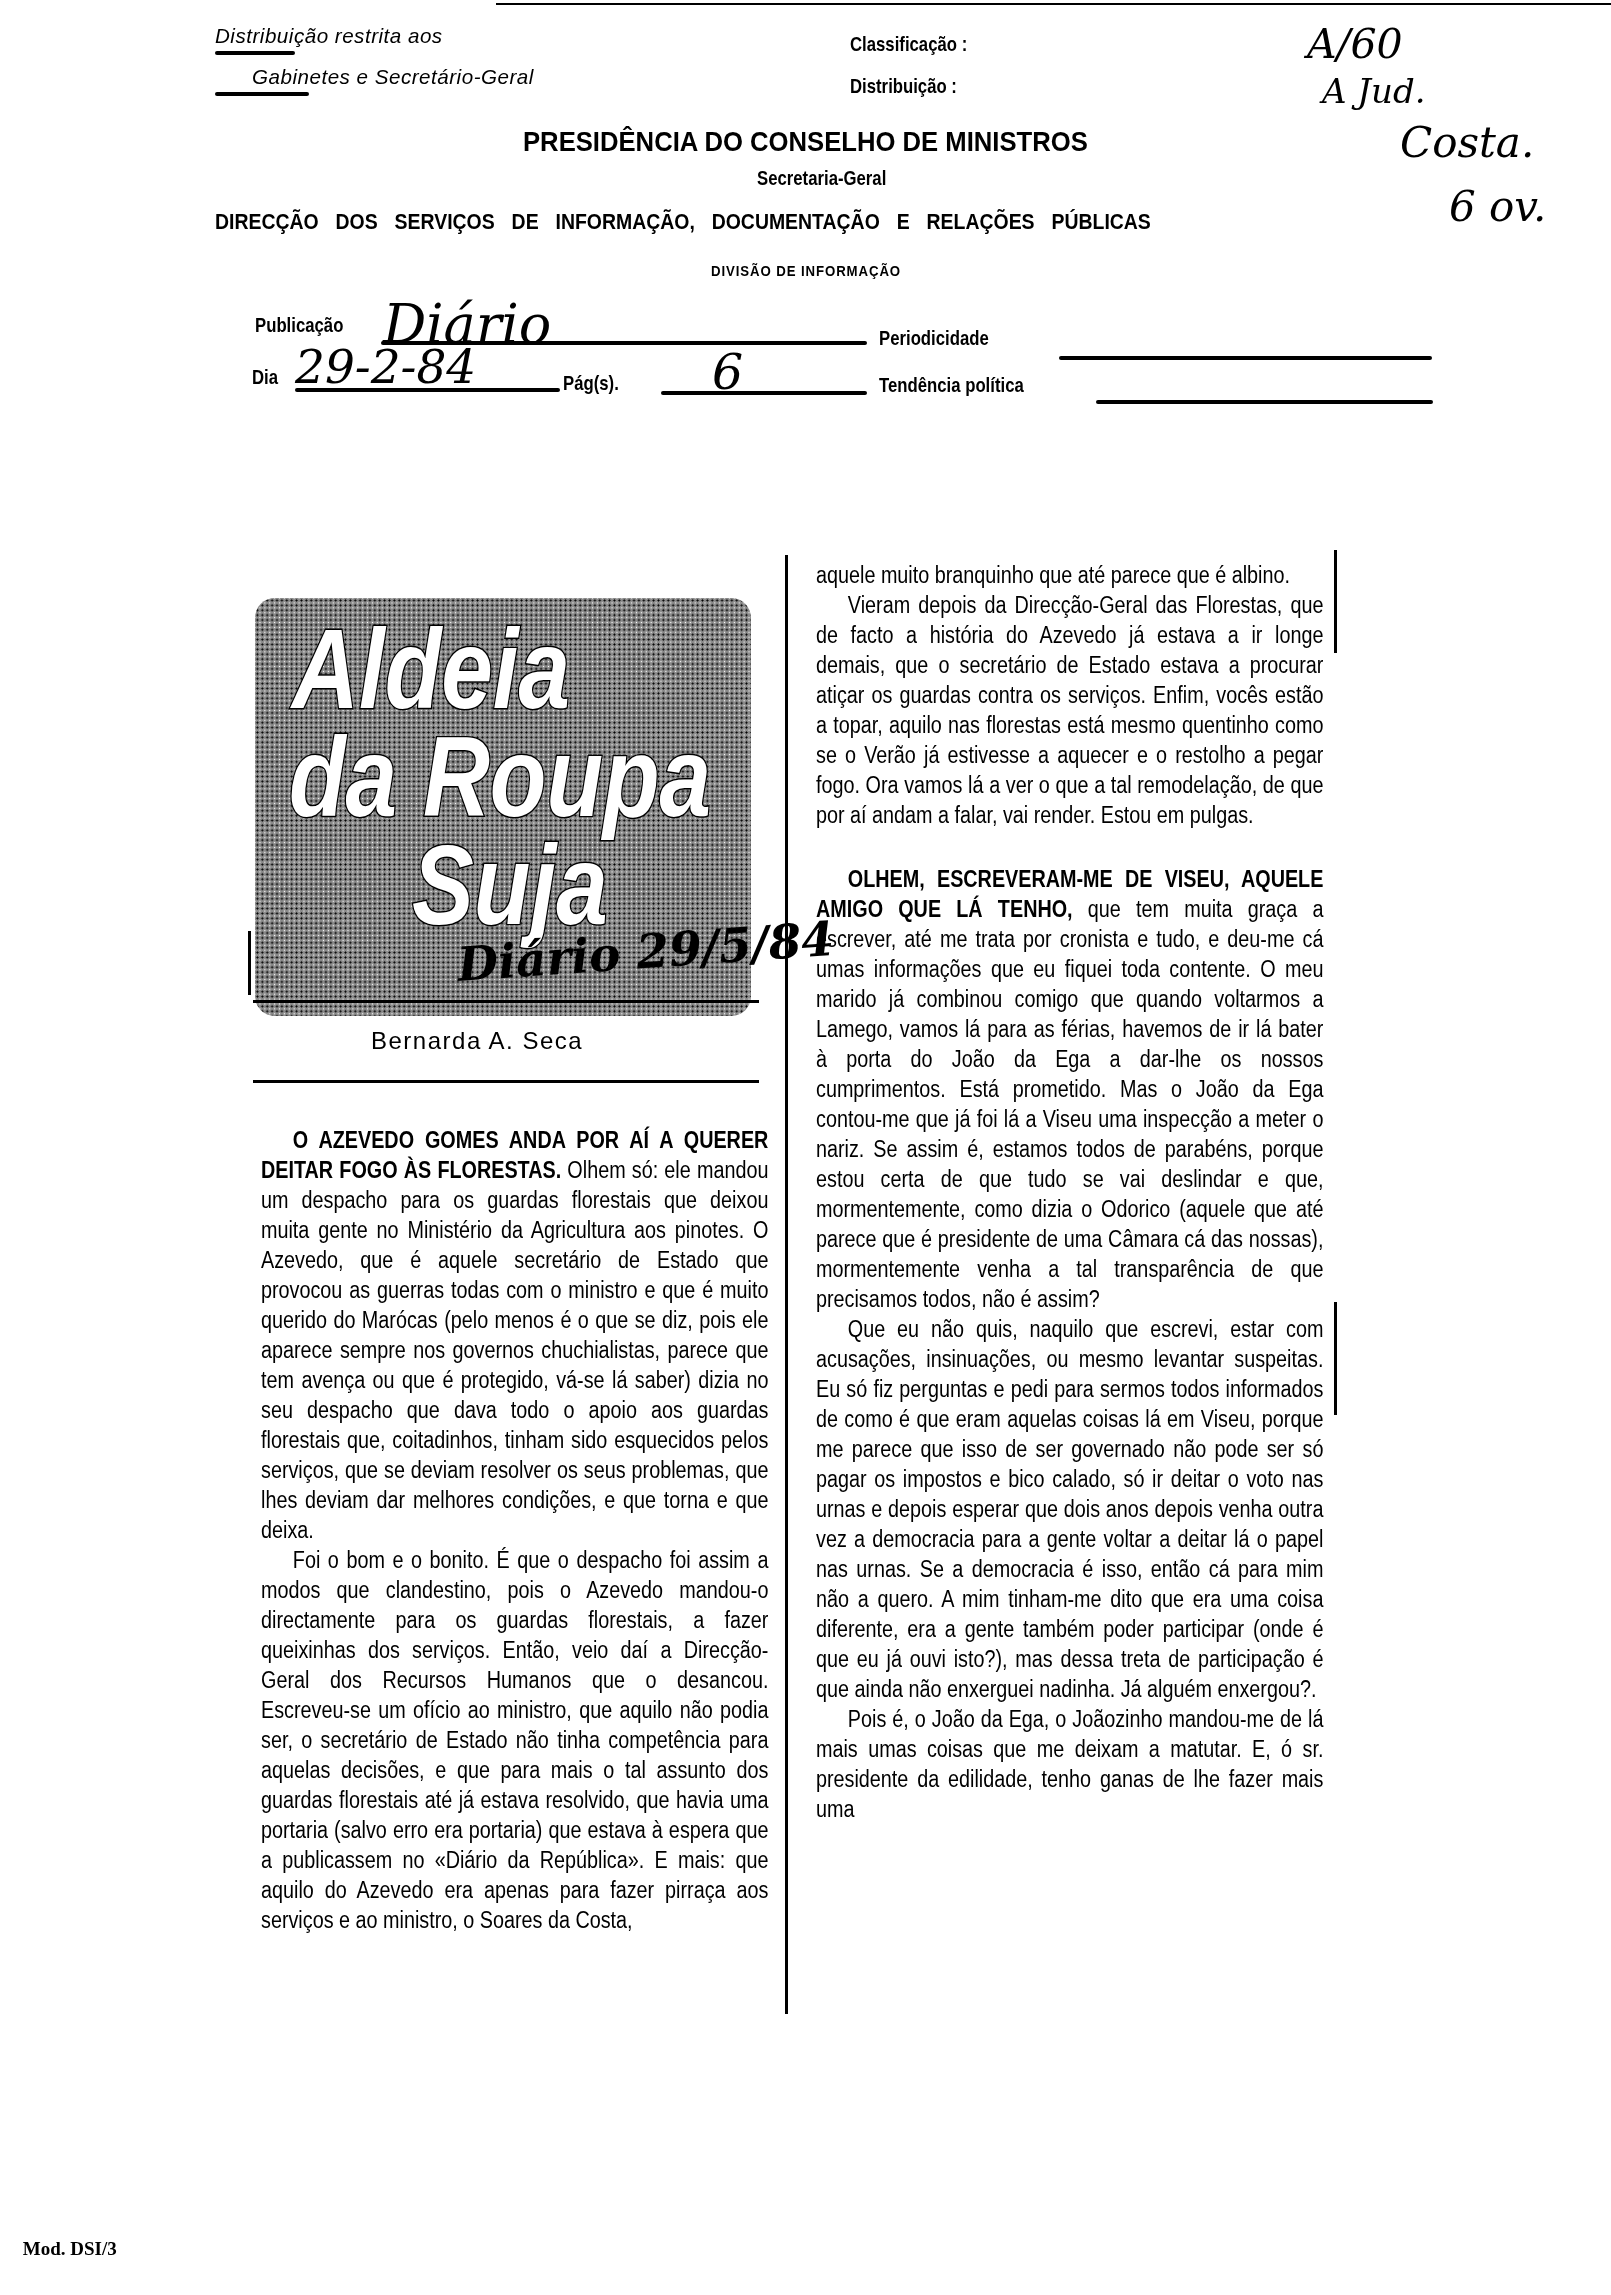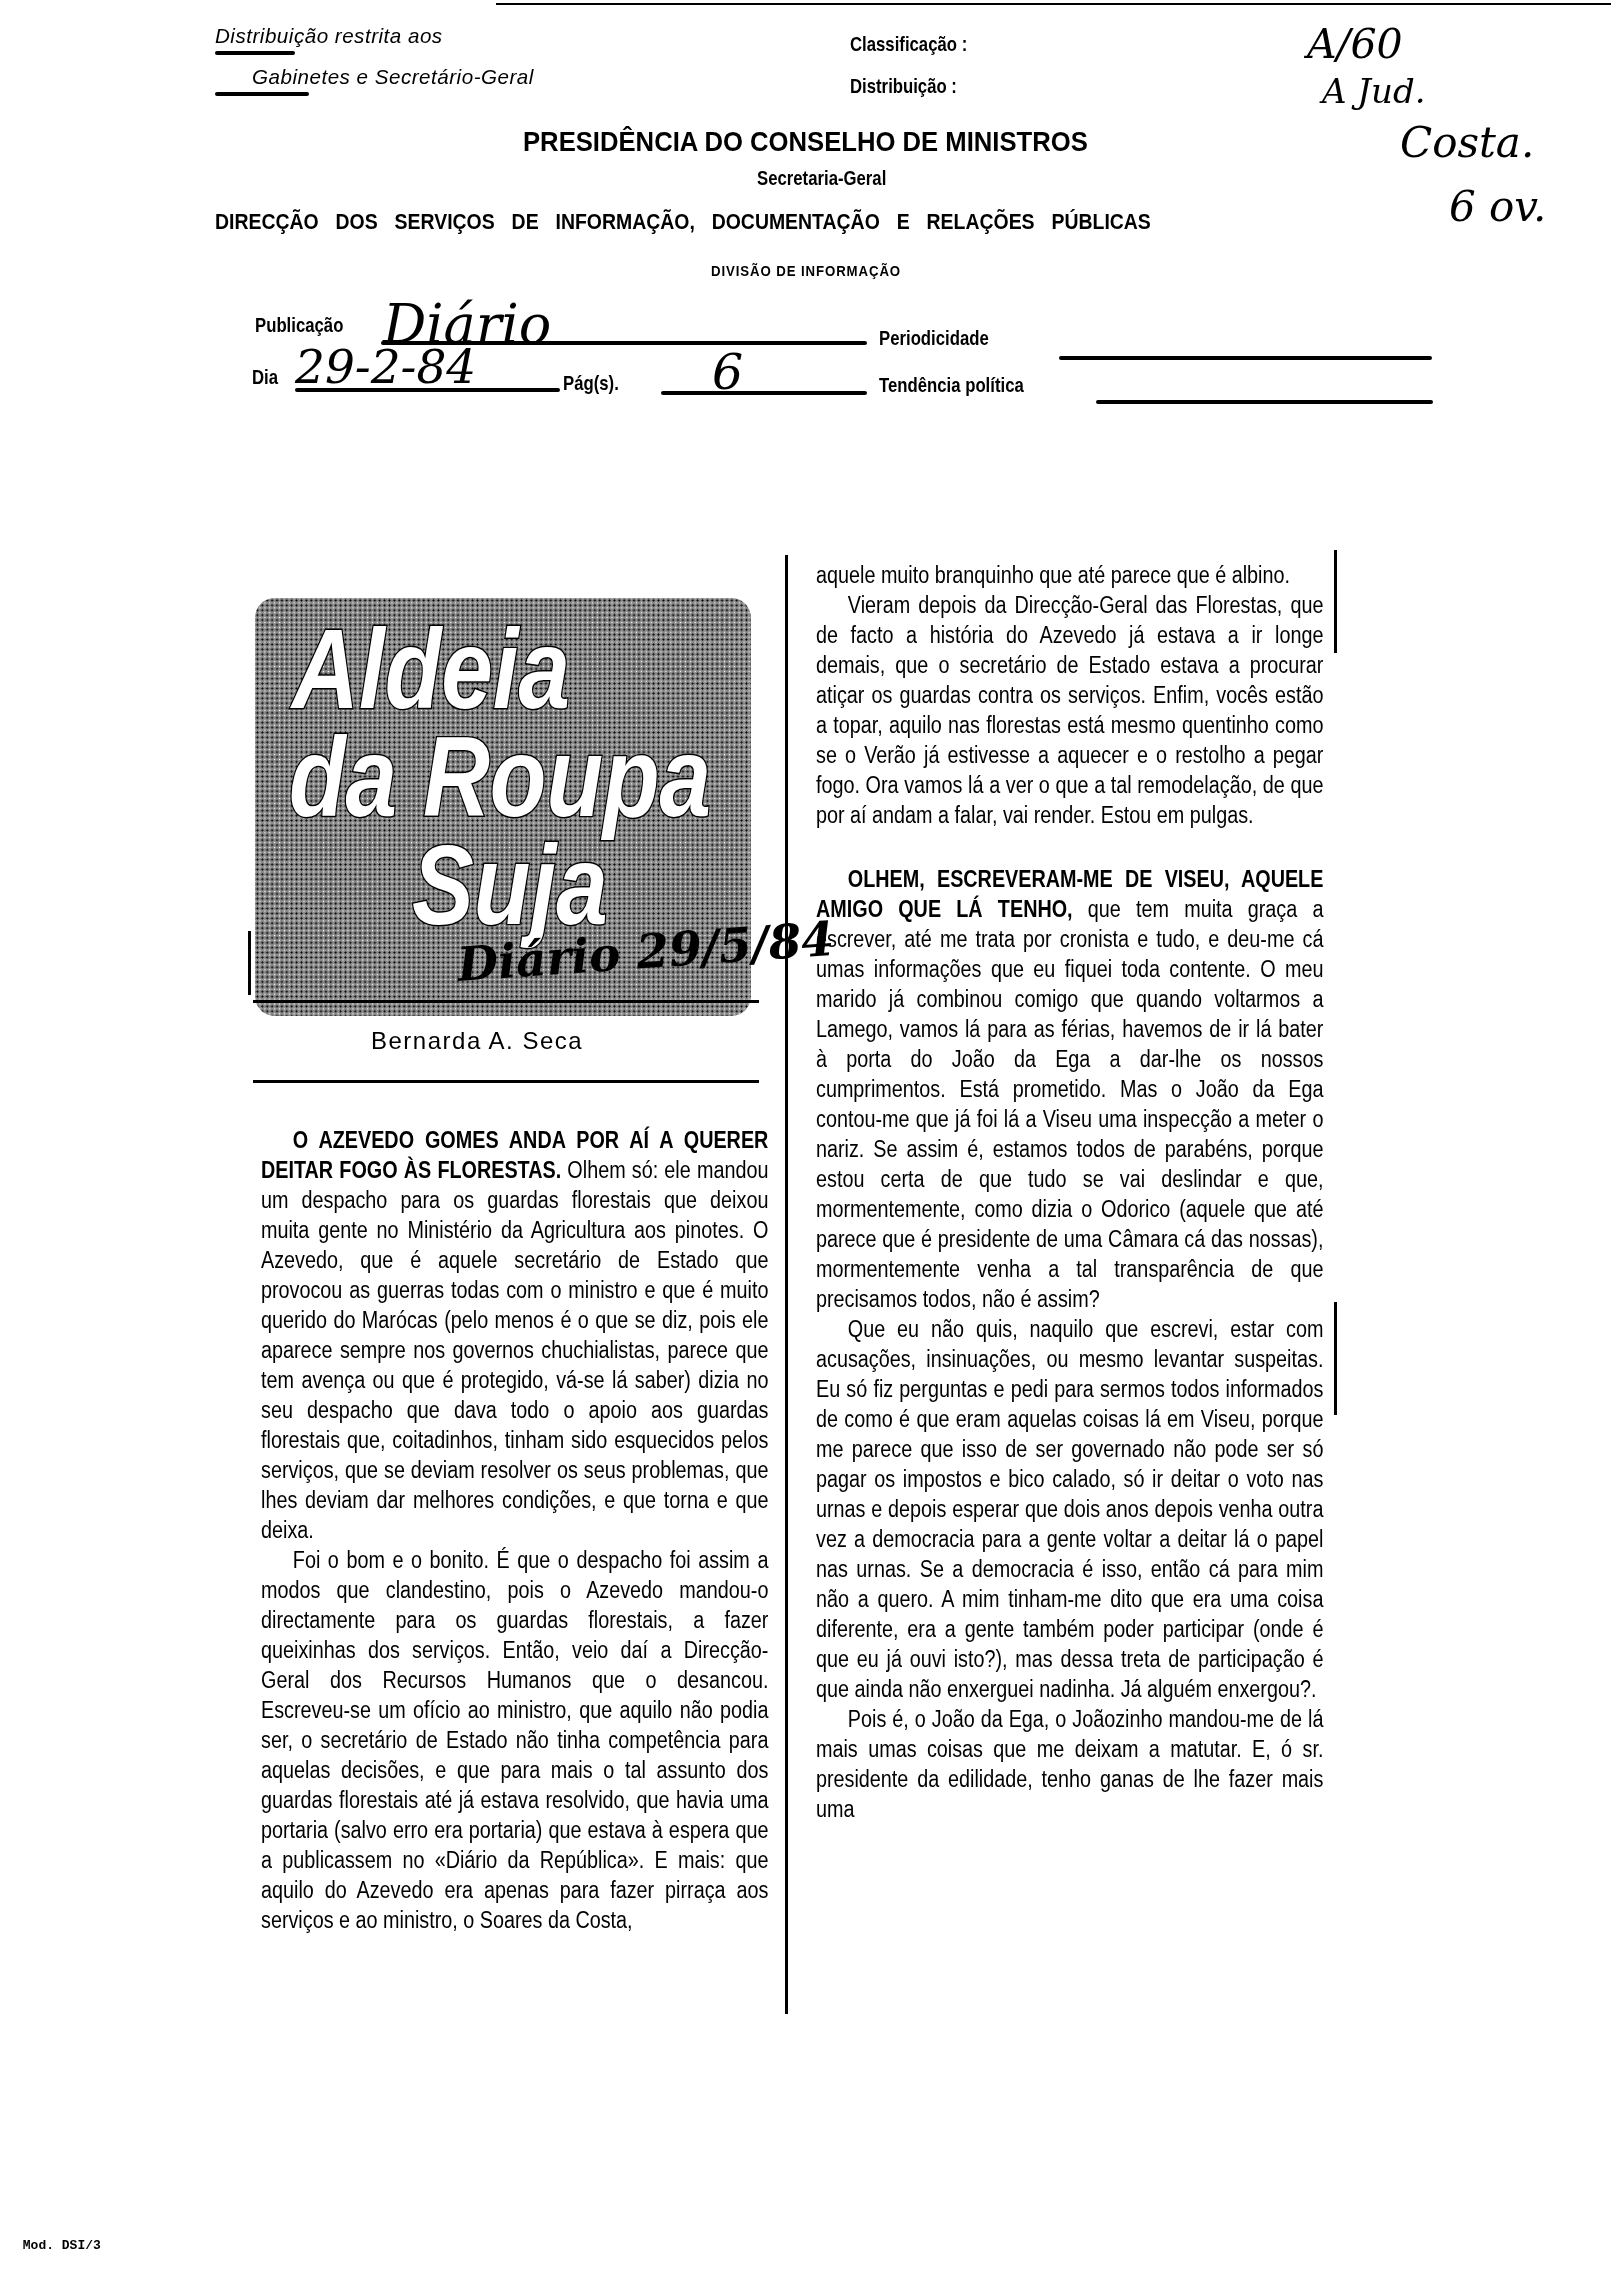--- a/index.html
+++ b/index.html
@@ -41,21 +41,21 @@
 
   .col {
     position: absolute; font-size: 23px; line-height: 30px; text-align: justify;
     transform: scaleX(0.86); transform-origin: left top;
   }
   .col p { margin: 0; text-indent: 37px; hyphens: manual; }
   .col p.noindent { text-indent: 0; }
   .col .lead { font-weight: bold; }
   .col-rule { width: 2.5px; background: #000; }
 
-  .mod { font-size: 13px; font-weight: bold; font-family: Liberation Mono, monospace; padding-left: 14px; }
+  .mod { font-size: 19px; font-weight: bold; font-family: Liberation Serif, serif; padding-left: 14px; }
 </style>
 </head>
 <body>
 
 <div class="abs topline" style="left:496px; top:2.9px; width:1115px;"></div>
 
 <div class="abs restrict" style="left:215px; top:23.6px;">Distribuição restrita aos</div>
 <div class="abs restrict-line" style="left:215px; top:51px; width:80px;"></div>
 <div class="abs restrict" style="left:215px; top:65px;margin-left:37px;">Gabinetes e Secretário-Geral</div>
 <div class="abs restrict-line" style="left:215px; top:92px; width:94px;"></div>

